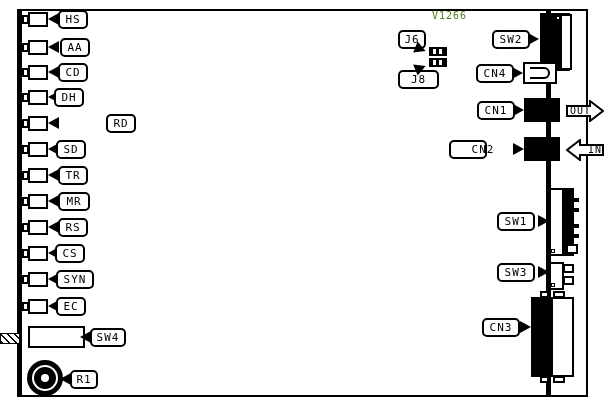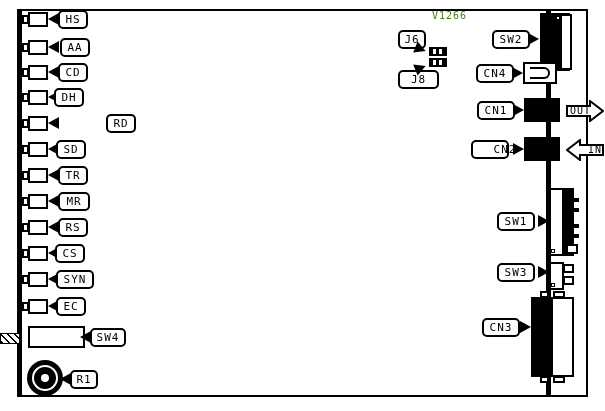--- a/index.html
+++ b/index.html
@@ -214,21 +214,21 @@
 
   <div class="arrowbox" style="left:566px;top:100px;">
     <svg width="38" height="22" viewBox="0 0 38 22">
       <polygon points="1,6 24,6 24,1 37,11 24,21 24,16 1,16" fill="#fff" stroke="#000" stroke-width="2"></polygon>
     </svg>
   </div>
   <div class="arrowlabel" style="left:570px;top:105px;">OUT</div>
 
   <div class="blk" style="left:524px;top:137px;width:36px;height:24px;"></div>
   <div class="ptr right" style="left:513px;top:143px;"></div>
-  <div class="callout" style="left:471px;top:140px;width:38px;padding-left:30px;">CN2</div>
+  <div class="callout" style="left:449px;top:140px;width:38px;padding-left:30px;">CN2</div>
 
   <div class="arrowbox" style="left:566px;top:139px;">
     <svg width="38" height="22" viewBox="0 0 38 22">
       <polygon points="37,6 14,6 14,1 1,11 14,21 14,16 37,16" fill="#fff" stroke="#000" stroke-width="2"></polygon>
     </svg>
   </div>
   <div class="arrowlabel" style="left:588px;top:144px;text-decoration:underline;">IN</div>
 
   <div class="dipwhite" style="left:549px;top:188px;width:15px;height:68px;"></div>
   <div class="blk" style="left:563px;top:188px;width:11px;height:68px;"></div>

